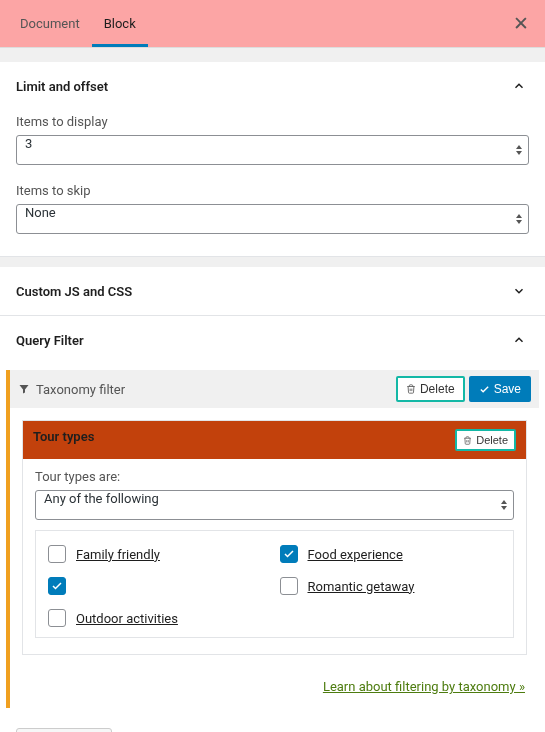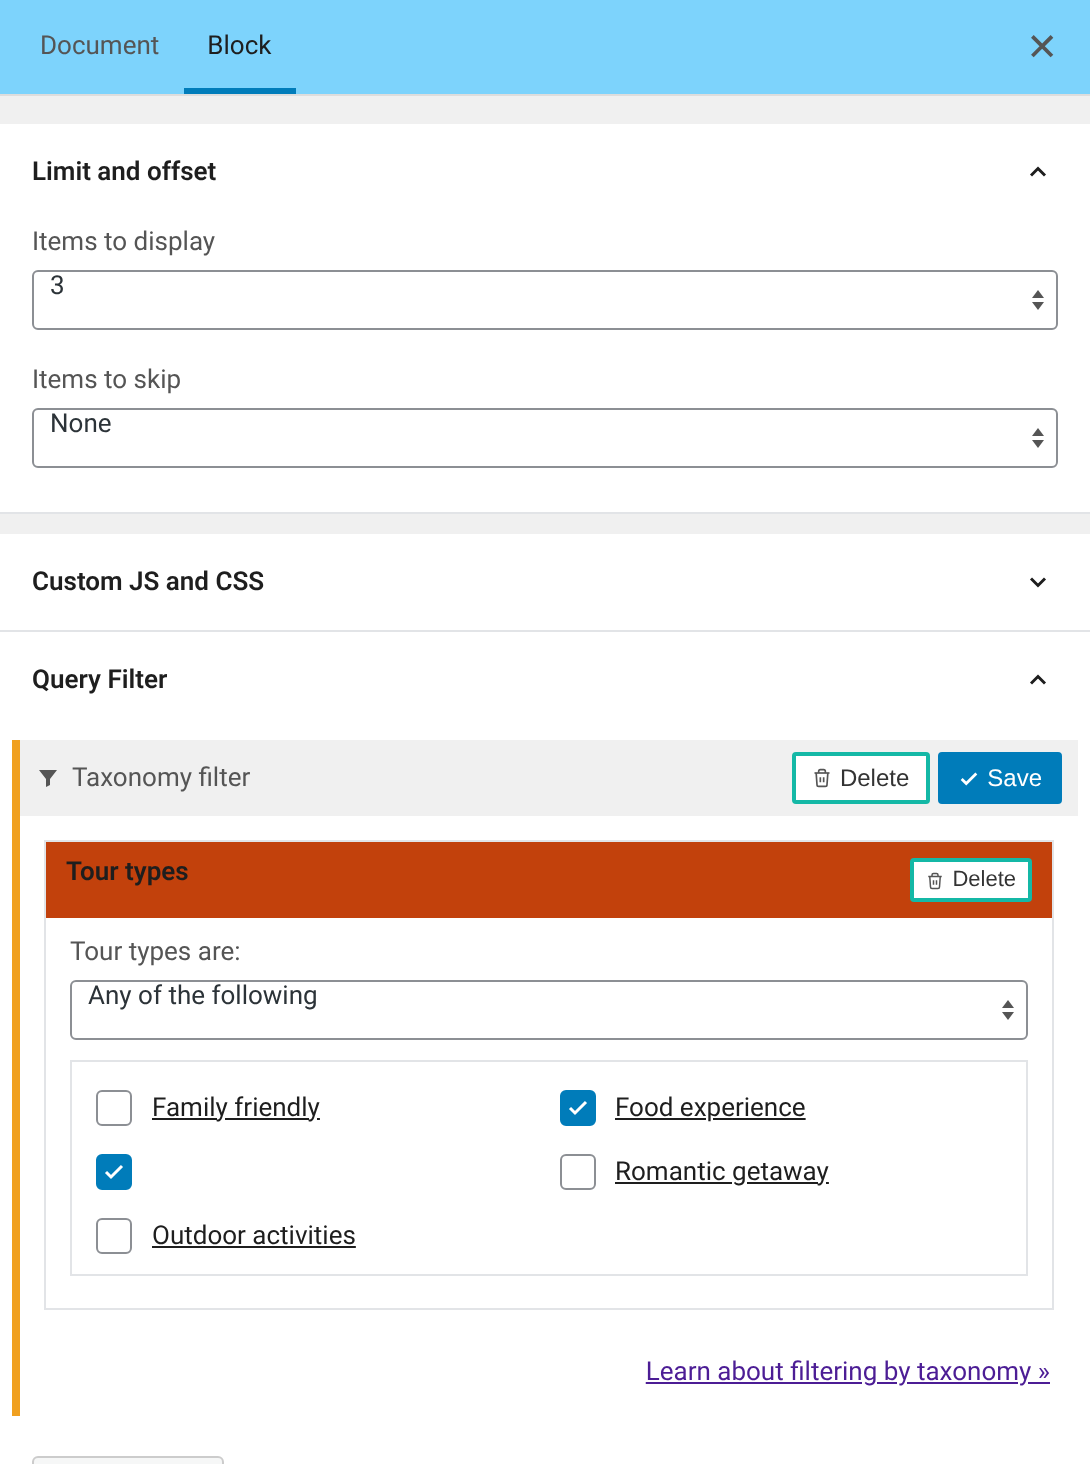--- a/index.html
+++ b/index.html
@@ -7,21 +7,21 @@
   font-family: -apple-system, BlinkMacSystemFont, "Segoe UI", Roboto, sans-serif;
   font-size: 13px;
   color: #1e1e1e;
   background: #fff;
   width: 545px;
   height: 732px;
 }
 .header {
   display: flex;
   align-items: center;
-  background: #7dd3fc;
+  background: #fca5a5;
   border-bottom: 1px solid #ddd;
   padding: 0 8px;
   height: 48px;
 }
 .tab {
   padding: 16px 12px 13px 12px;
   font-size: 13px;
   color: #555;
   cursor: pointer;
   border-bottom: 3px solid transparent;
@@ -196,21 +196,21 @@
 }
 .cbox.checked {
   background: #007cba;
   border-color: #007cba;
 }
 .cbox.checked svg { stroke: #fff; }
 .learn-link {
   display: block;
   text-align: right;
   padding: 12px 14px 14px 14px;
-  color: #4c1d95;
+  color: #4d7c0f;
   text-decoration: underline;
   font-size: 13px;
 }
 .add-filter-row {
   padding: 14px 16px;
 }
 .add-filter-btn {
   border: 1px solid #ccc;
   background: #f6f7f7;
   padding: 6px 10px;

